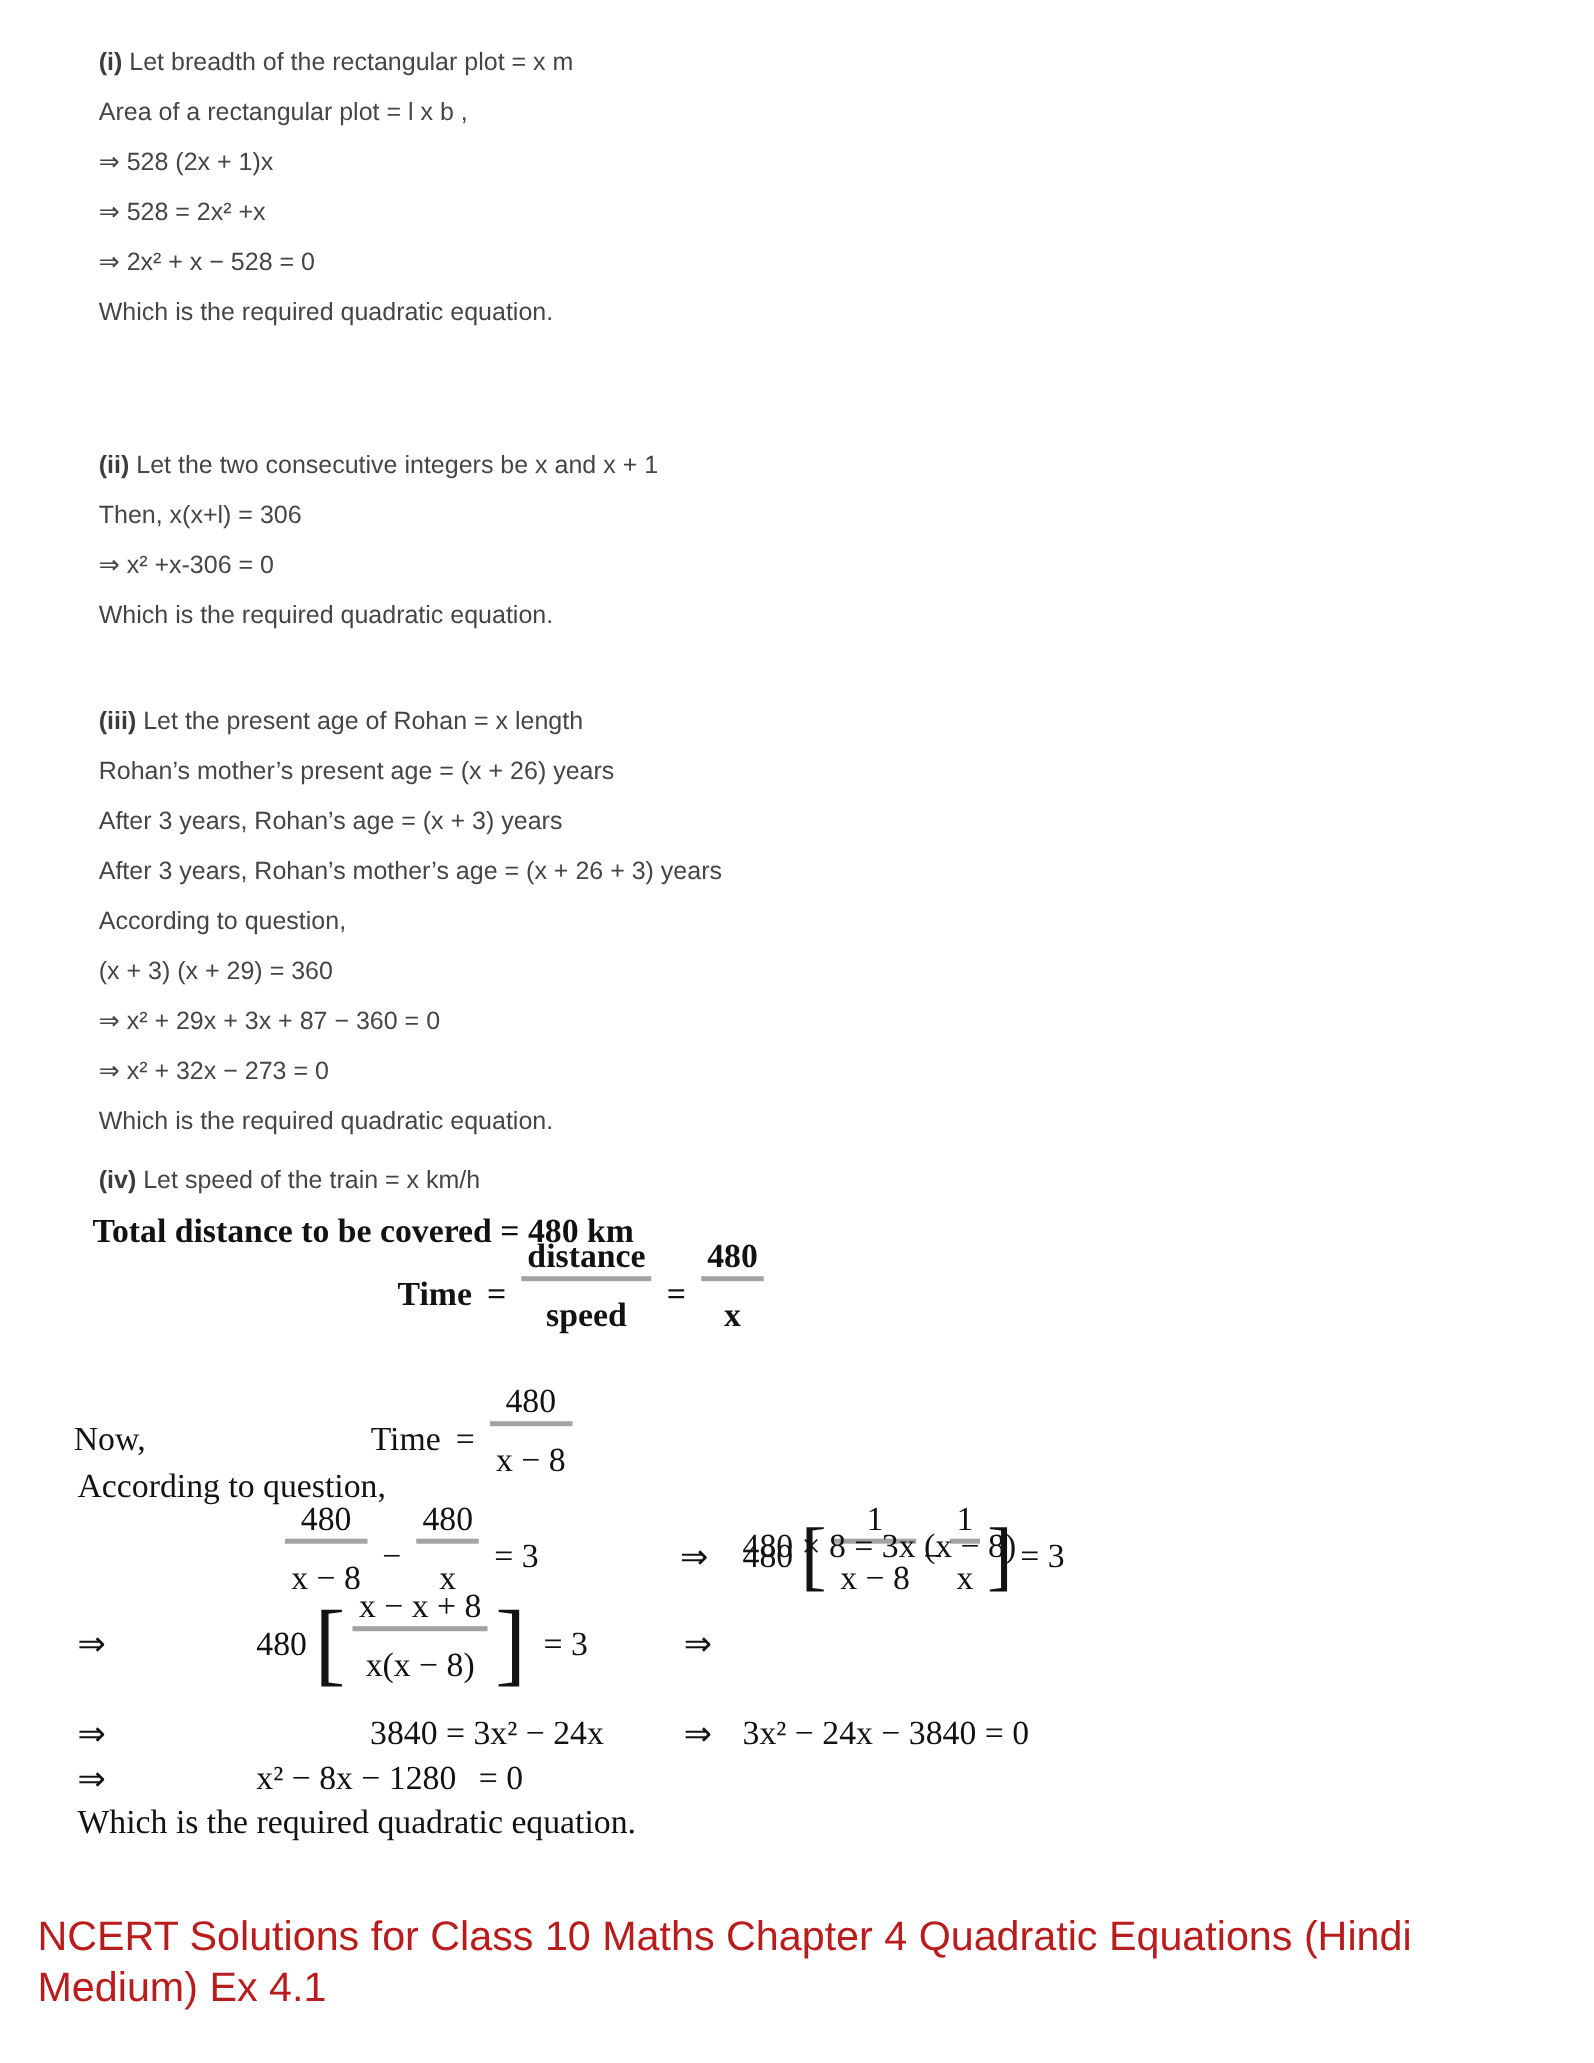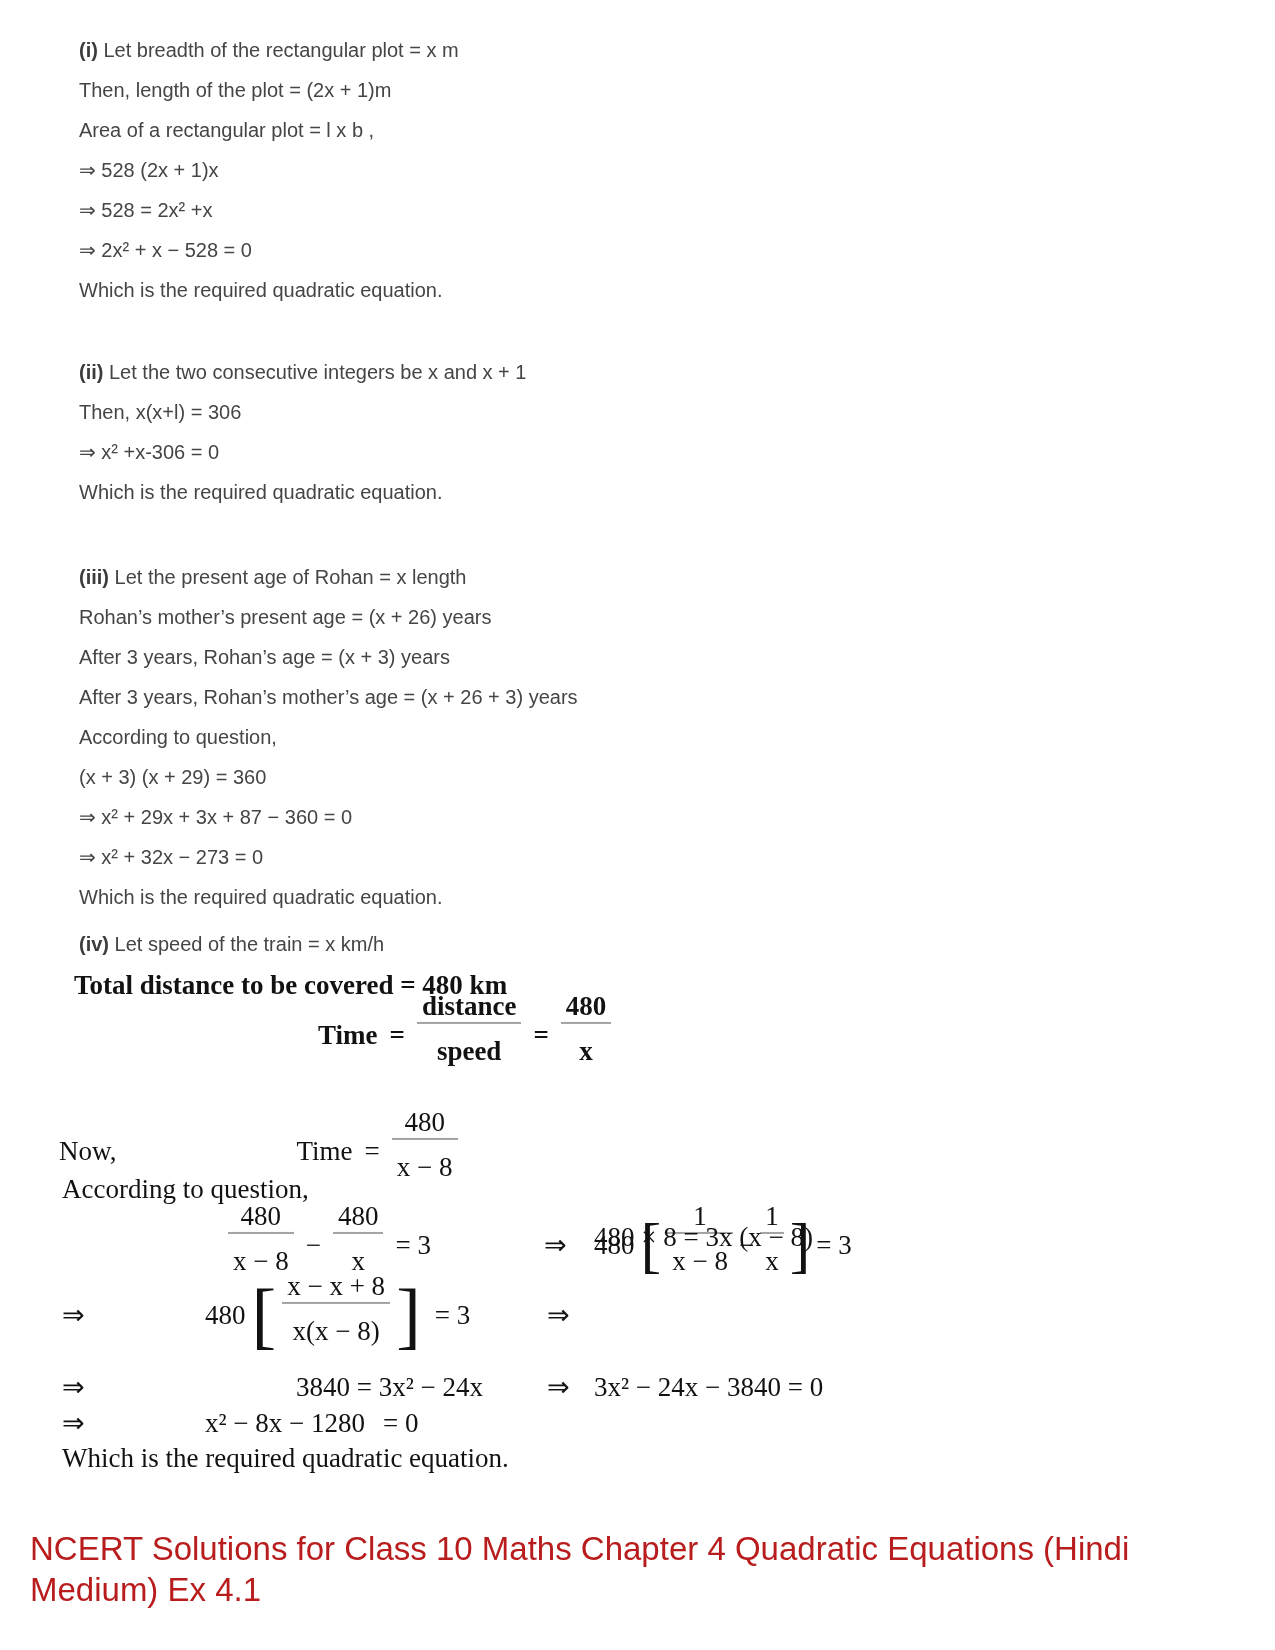--- a/index.html
+++ b/index.html
@@ -11,38 +11,37 @@
   .sec .line{white-space:nowrap;}
   .plabel{font-weight:700;color:#3c3c3c;}
 
   
   .m{position:absolute;font-family:"Liberation Serif",serif;color:#121212;
      font-size:27px;white-space:nowrap;}
   .vt{transform:translateY(-50%);}
   .bold{font-weight:700;margin-left:12px;}
   .eqrow{display:inline-flex;align-items:center;gap:12px;justify-content:space-between;}
   .frac{display:inline-block;text-align:center;line-height:1.15;}
-  .frac .num{display:block;padding:0 5px;border-bottom:2px solid #a3a3a3;}
+  .frac .num{display:block;padding:0 5px;border-bottom:4px solid #a3a3a3;}
   .frac .den{display:block;padding:12px 5px;}
   .bigb{font-family:"Liberation Serif",serif;font-weight:400;line-height:0;}
   .b64{font-size:62px;}
   .b72{font-size:74px;}
 
   
   .footer{position:absolute;color:#b91c1c;font-family:"Liberation Sans",sans-serif;
           font-size:33px;line-height:41px;}
 </style>
 </head>
 <body>
 
 <div id="page">
 
   <div class="sec" style="top:30px">
     <div class="line"><b class="plabel">(i)</b> <span>Let breadth of the rectangular plot = x m</span></div>
-    <div class="line">Then, length of the plot = (2x + 1)m</div>
     <div class="line">Area of a rectangular plot = l x b ,</div>
     <div class="line">⇒ 528 (2x + 1)x</div>
     <div class="line">⇒ 528 = 2x² +x</div>
     <div class="line">⇒ 2x² + x − 528 = 0</div>
     <div class="line">Which is the required quadratic equation.</div>
   </div>
 
   <div class="sec" style="top:352px">
     <div class="line"><b class="plabel">(ii)</b> <span>Let the two consecutive integers be x and x + 1</span></div>
     <div class="line">Then, x(x+l) = 306</div>

